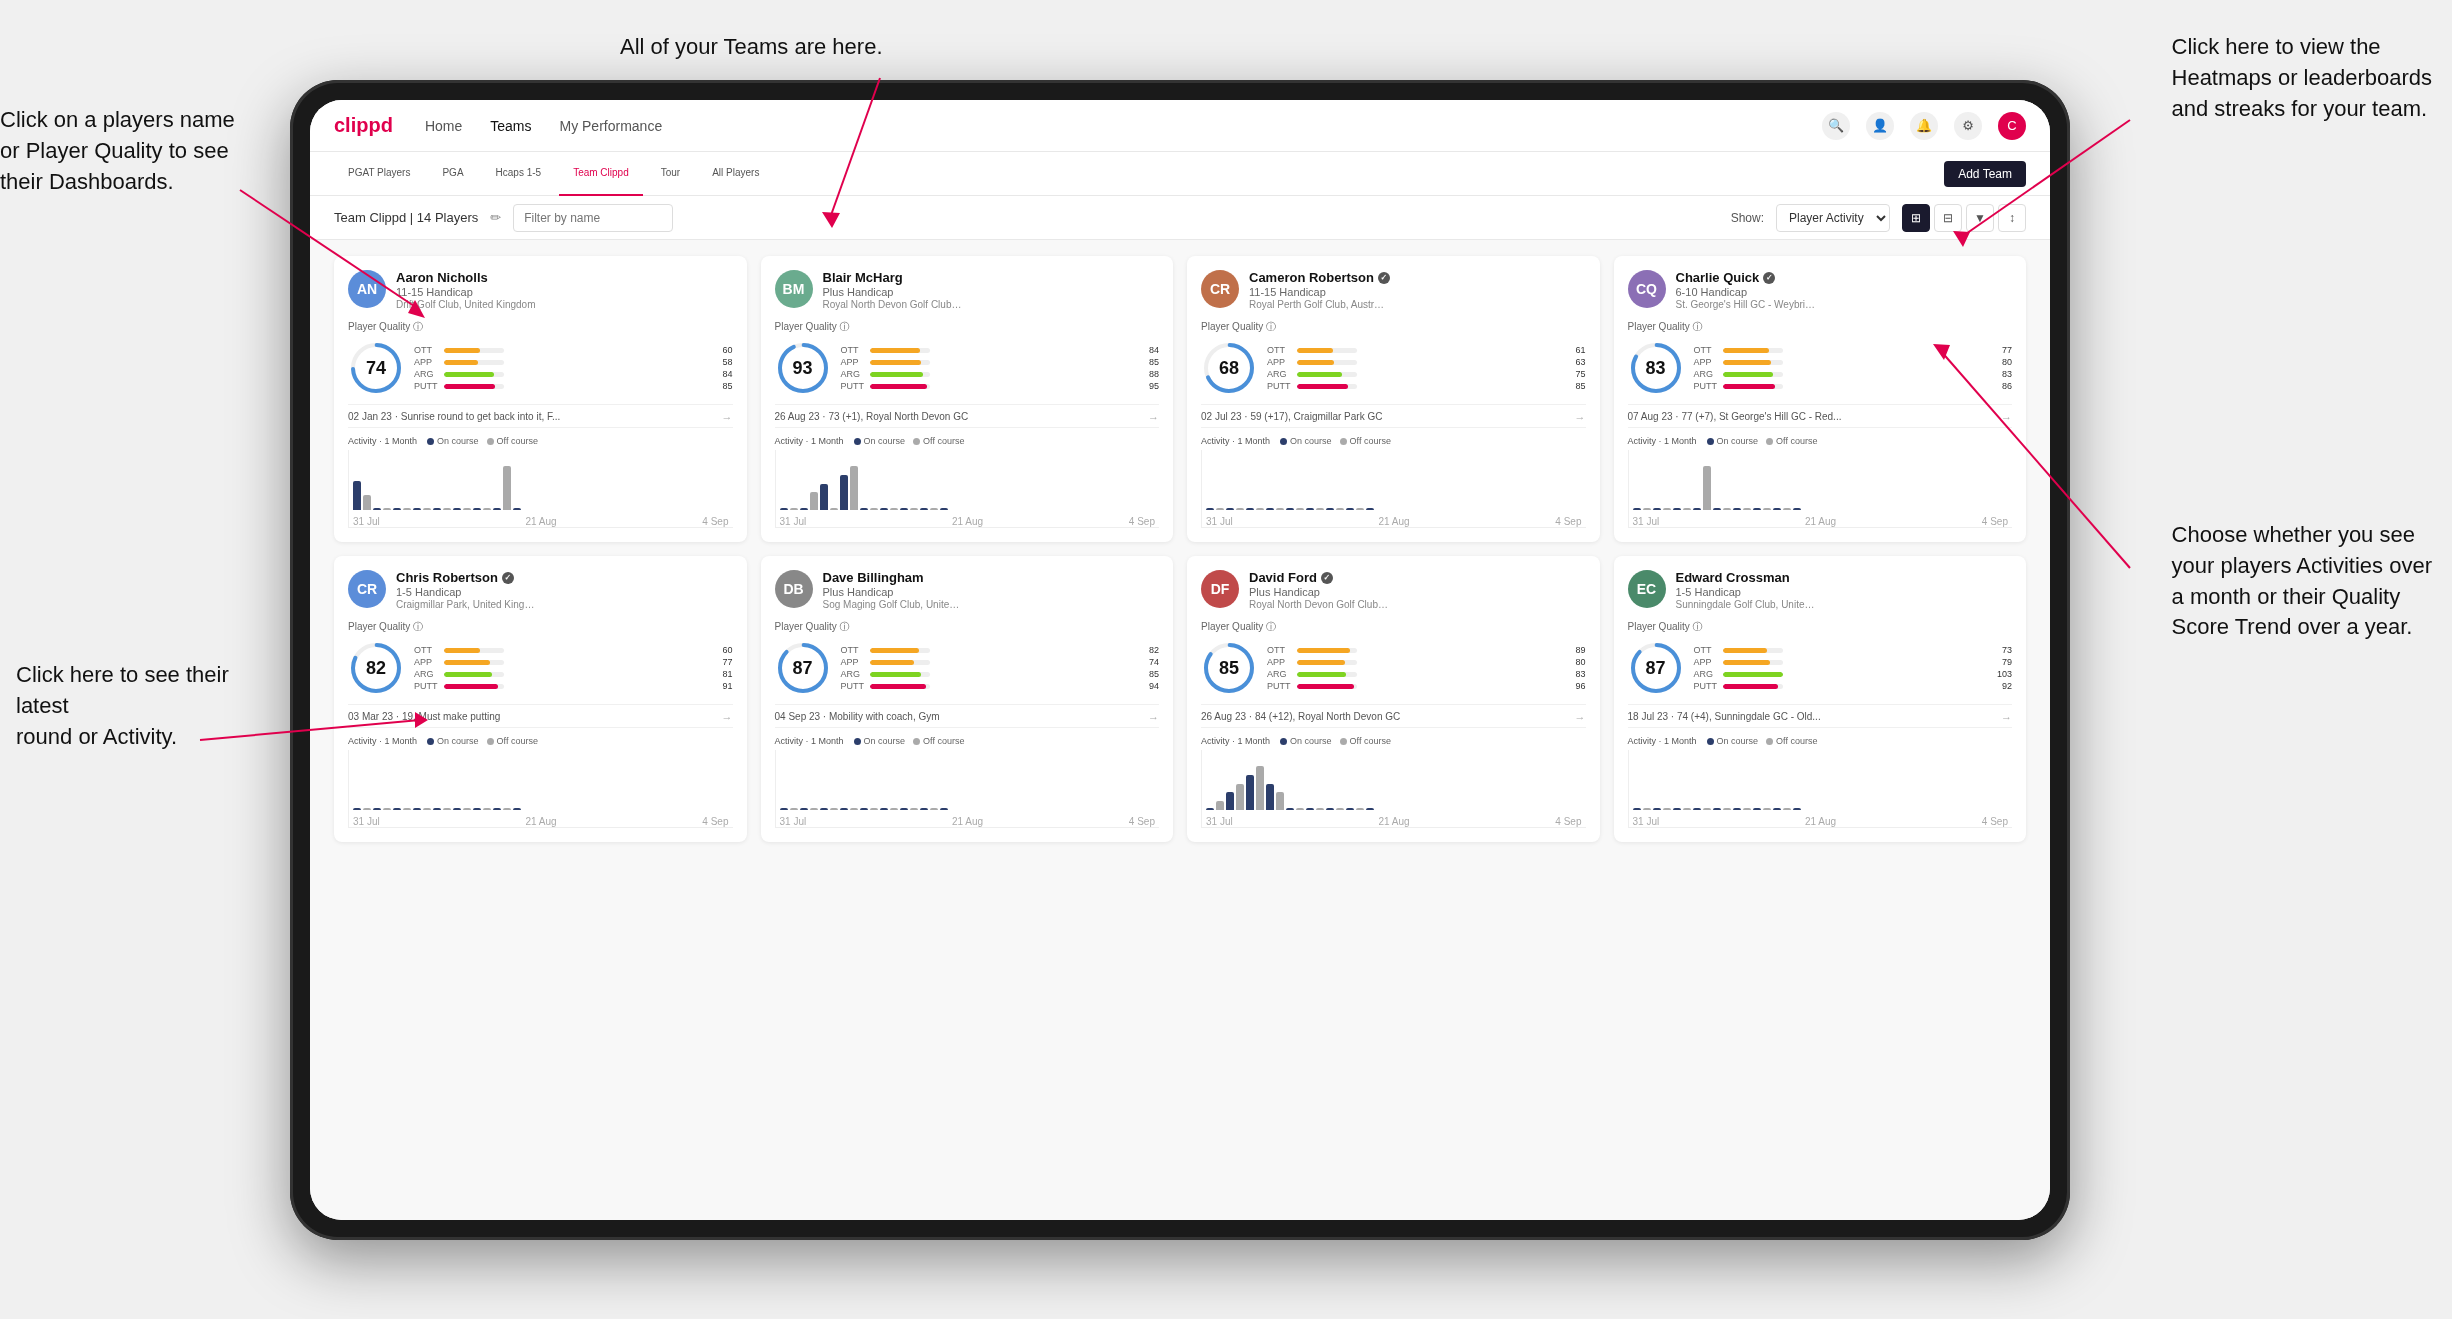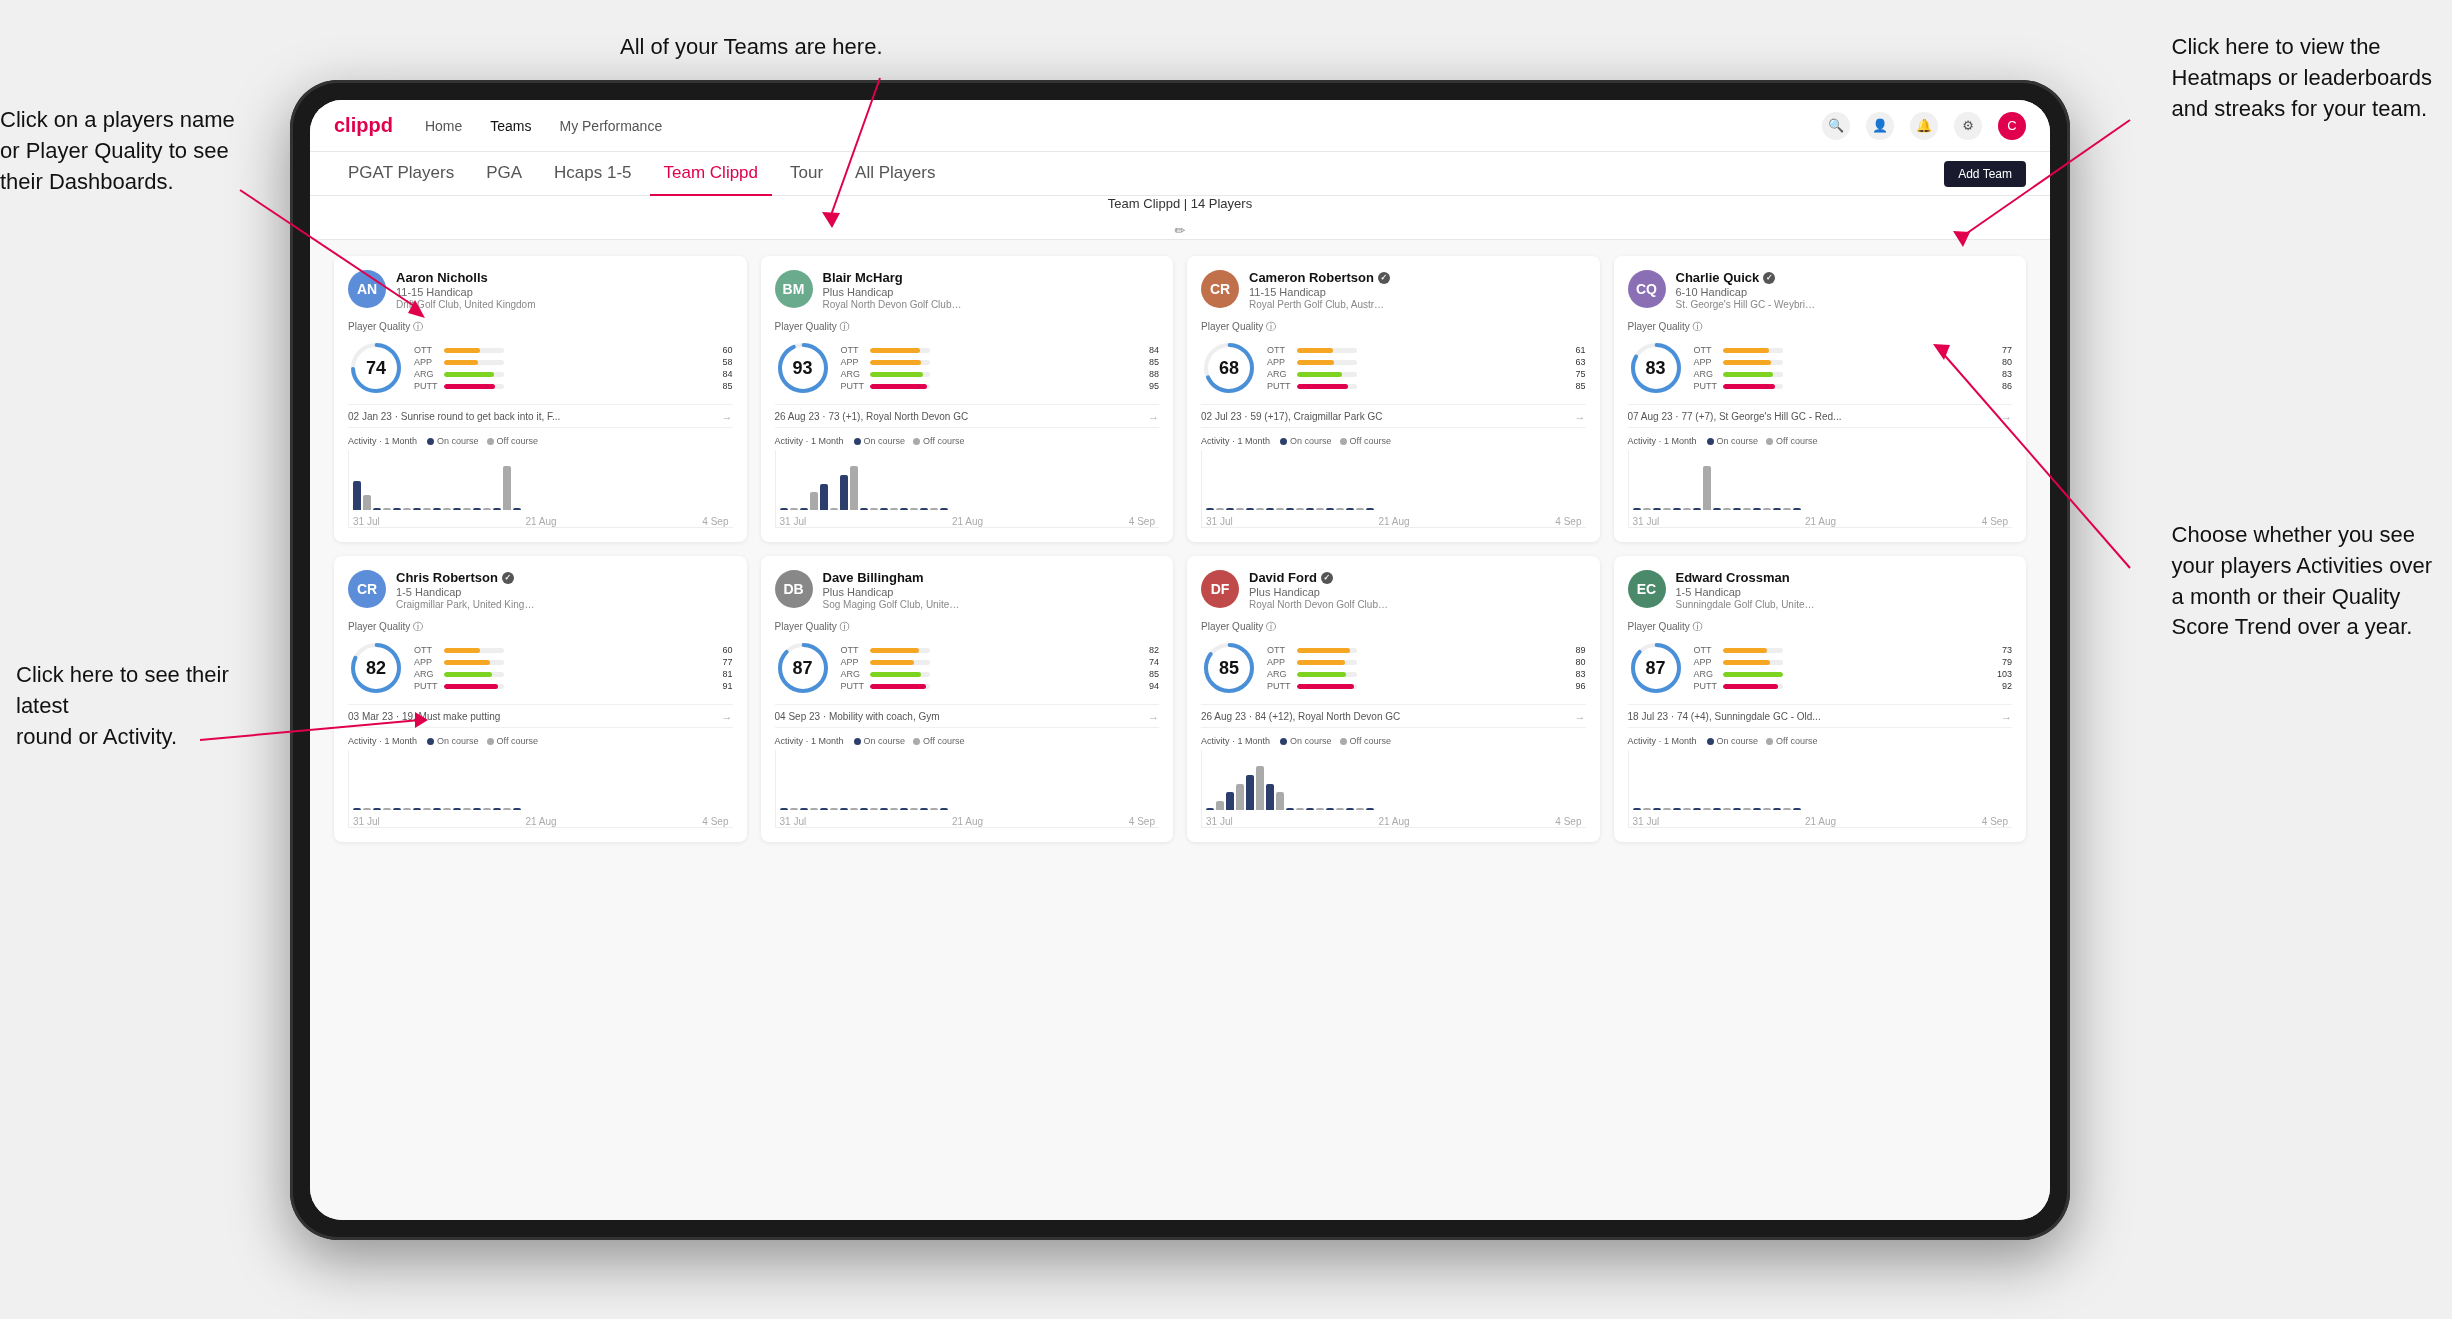--- a/index.html
+++ b/index.html
@@ -94,21 +94,21 @@
       background: #fff;
       border-bottom: 1px solid #e8e8e8;
       display: flex;
       align-items: center;
       padding: 0 24px;
       height: 44px;
       flex-shrink: 0;
       gap: 4px;
     }
     .tab-item {
-      font-size: 17px;
+      font-size: 10px;
       color: #555;
       padding: 0 14px;
       height: 44px;
       display: flex;
       align-items: center;
       cursor: pointer;
       border-bottom: 2px solid transparent;
     }
     .tab-item.active {
       color: #e0004d;
@@ -129,21 +129,20 @@
     
     .filter-row {
       background: #fff;
       border-bottom: 1px solid #e8e8e8;
       display: flex;
       align-items: center;
       padding: 0 24px;
       height: 44px;
       flex-shrink: 0;
       gap: 12px;
-      flex-direction: column;
     }
     .filter-label {
       font-size: 13px;
       color: #333;
       font-weight: 500;
     }
     .edit-icon { font-size: 13px; color: #888; cursor: pointer; }
     .filter-search {
       border: 1px solid #ddd;
       border-radius: 4px;

